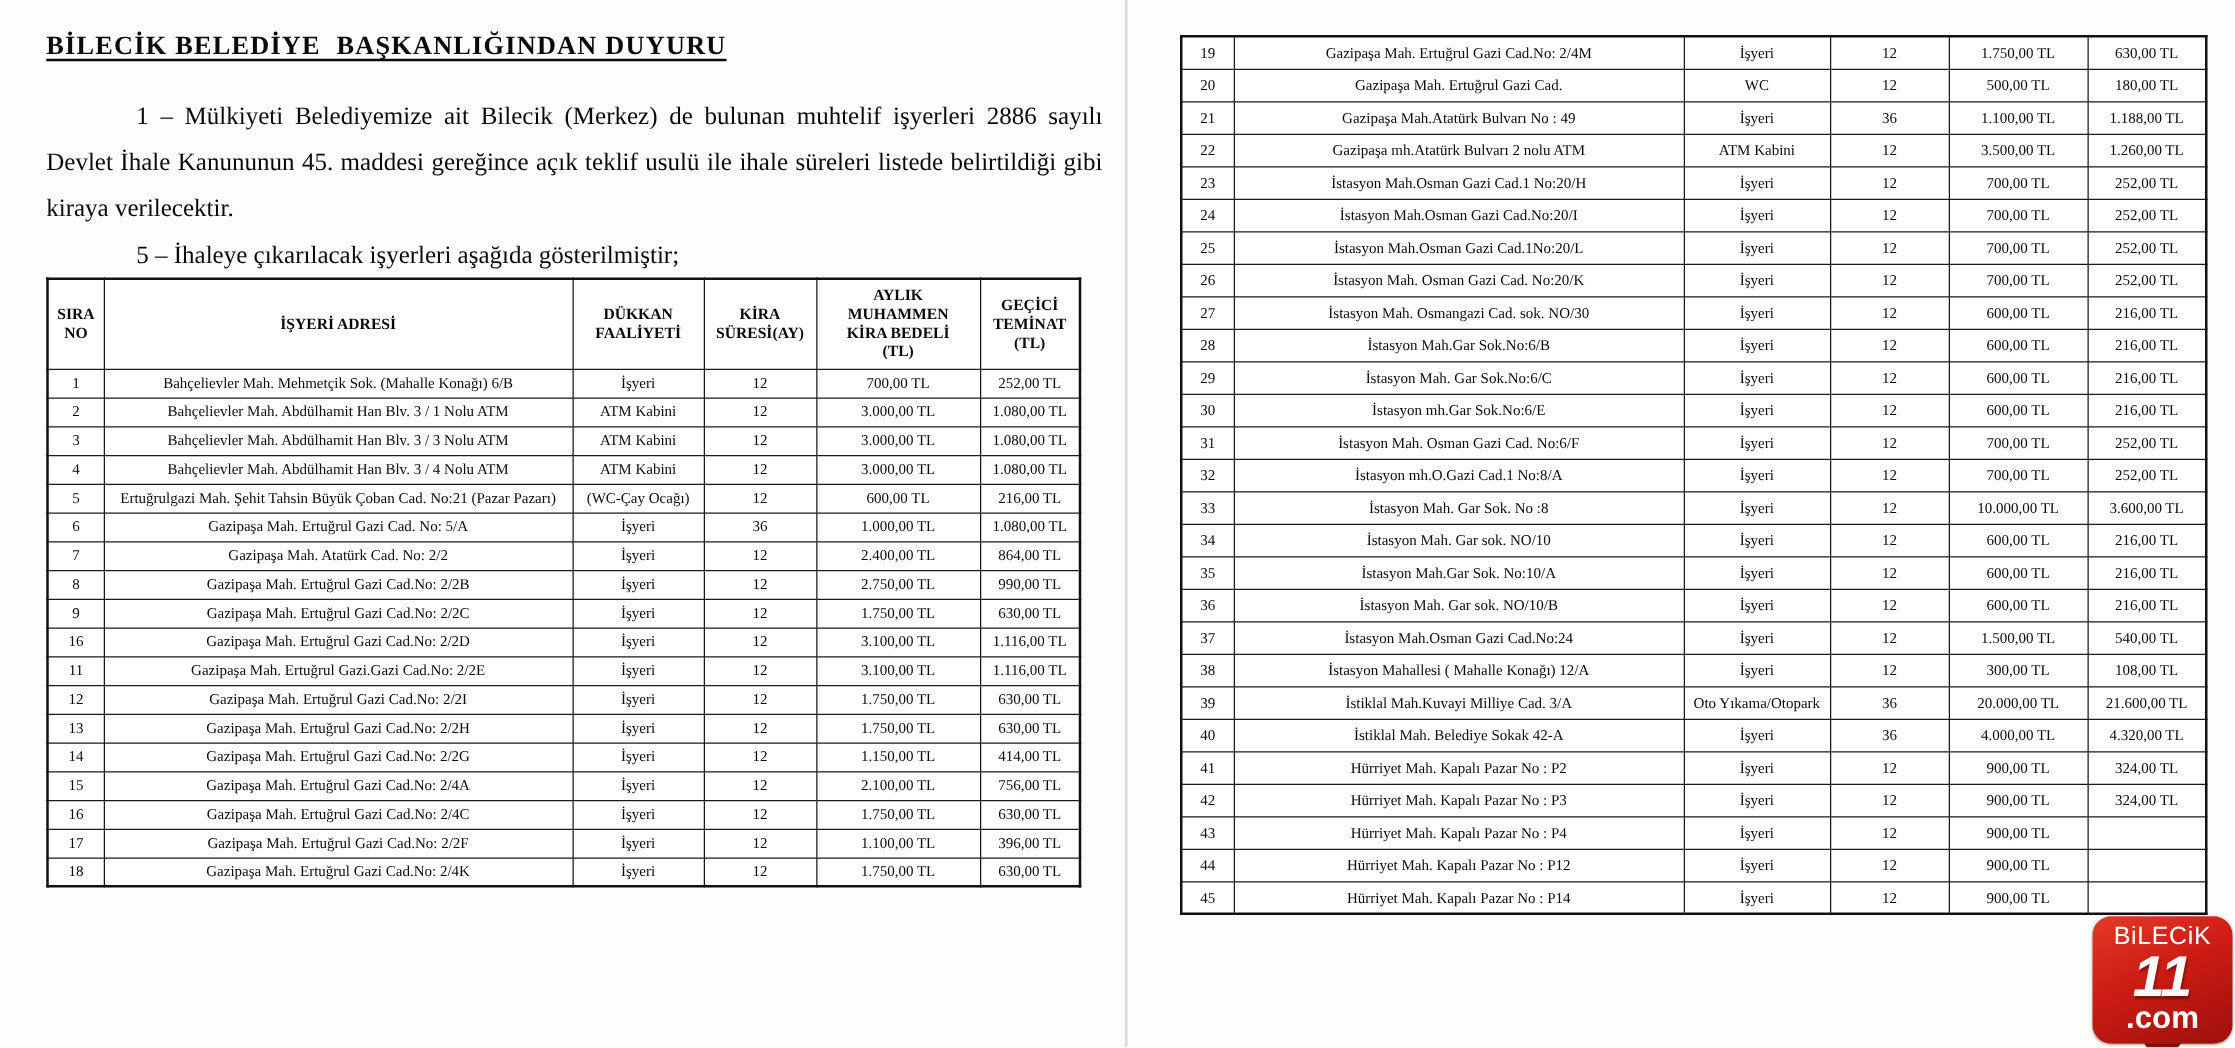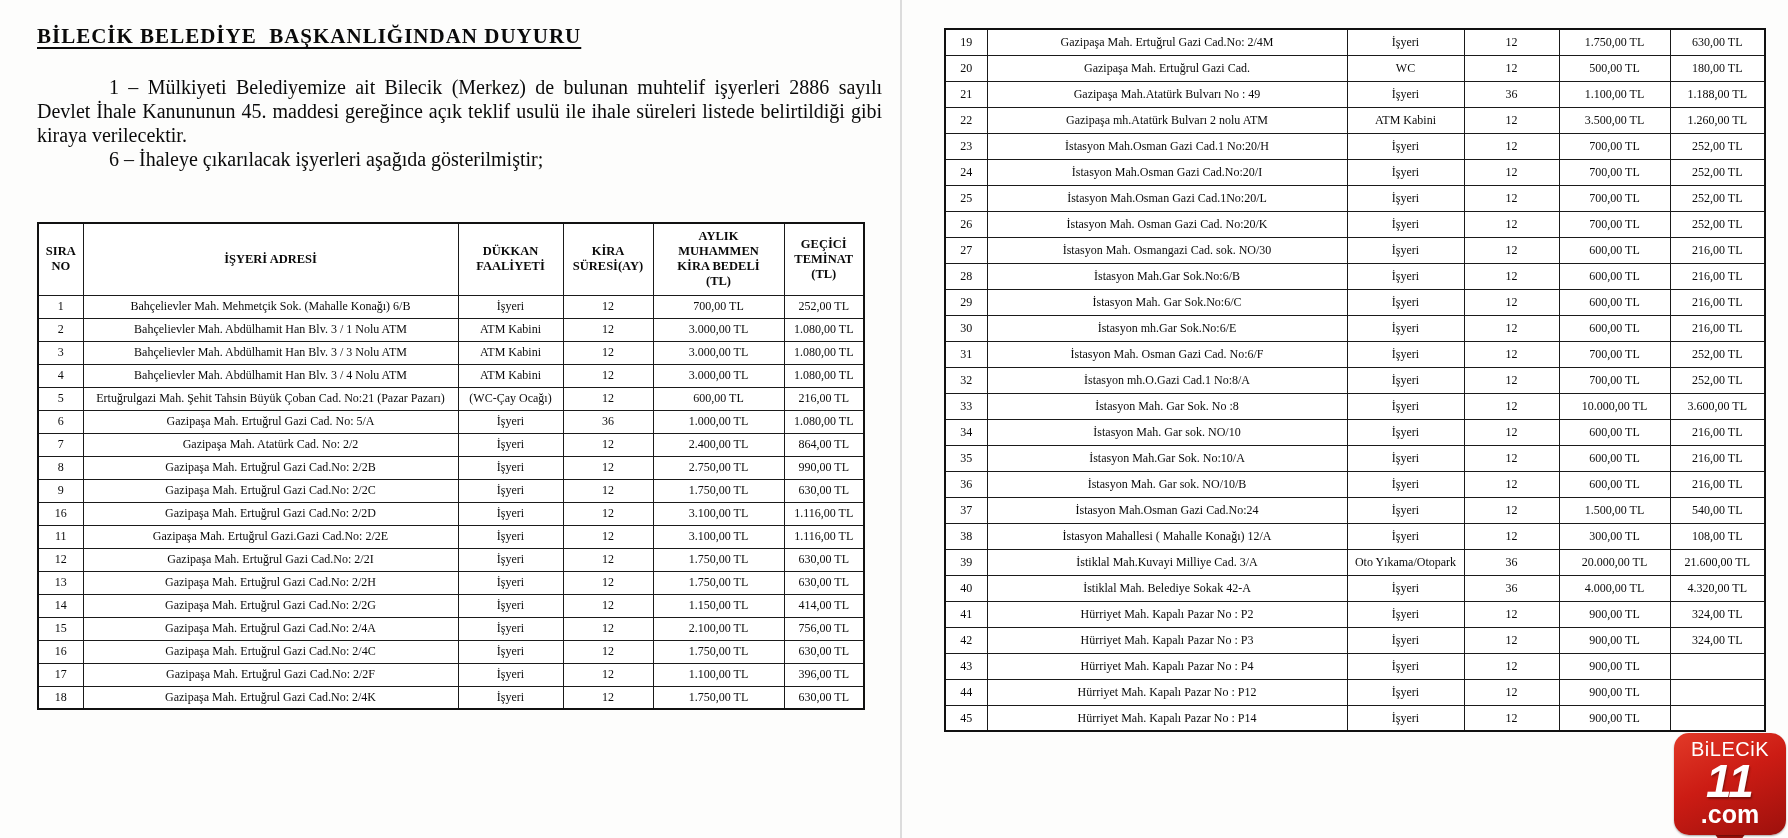--- a/index.html
+++ b/index.html
@@ -4,21 +4,21 @@
 <style>
   html,body{margin:0;padding:0;background:#ffffff;}
   .page{position:relative;width:1788px;height:838px;background:#fdfdfc;overflow:hidden;
         font-family:"Liberation Serif", serif;color:#0a0a0a;}
 
   
   .left-pane{position:absolute;left:37px;top:0;width:845px;}
   .doc-title{margin-top:24px;font-weight:bold;font-size:21px;
              letter-spacing:1px;white-space:pre-wrap;
              text-decoration:underline;text-underline-offset:4px;text-decoration-thickness:2px;}
-  .intro{margin-top:26px;font-size:20px;line-height:24px;text-align:justify;}
+  .intro{margin-top:26px;font-size:20px;line-height:37px;text-align:justify;}
   .intro-p1{text-indent:72px;}
   .intro-p2{text-indent:72px;margin-top:0;}
 
   
   table{border-collapse:collapse;table-layout:fixed;background:#fff;}
   td,th{border:1px solid #1a1a1a;text-align:center;vertical-align:middle;
         font-size:12px;line-height:1.2;padding:1px 3px;overflow:hidden;
         font-family:"Liberation Serif", serif;}
   th{font-weight:bold;white-space:pre-line;font-size:12.5px;}
   .tbl-left{position:absolute;left:0;top:222px;width:826px;border:2px solid #111;}
@@ -49,21 +49,21 @@
 <body>
 
 <div class="page">
 
   <div class="page-divider"></div>
 
   <div class="left-pane">
     <div class="doc-title">BİLECİK BELEDİYE  BAŞKANLIĞINDAN DUYURU</div>
     <div class="intro">
       <div class="intro-p1">1 – Mülkiyeti Belediyemize ait Bilecik (Merkez) de bulunan muhtelif işyerleri 2886 sayılı Devlet İhale Kanununun 45. maddesi gereğince açık teklif usulü ile ihale süreleri listede belirtildiği gibi kiraya verilecektir.</div>
-      <div class="intro-p2">6 – İhaleye çıkarılacak işyerleri aşağıda gösterilmiştir;</div>
+      <div class="intro-p2">5 – İhaleye çıkarılacak işyerleri aşağıda gösterilmiştir;</div>
     </div>
 
     <table class="tbl-left">
       <colgroup>
         <col style="width:45px">
           <col style="width:375px">
           <col style="width:105px">
         <col style="width:90px">
           <col style="width:131px">
           <col style="width:80px">

